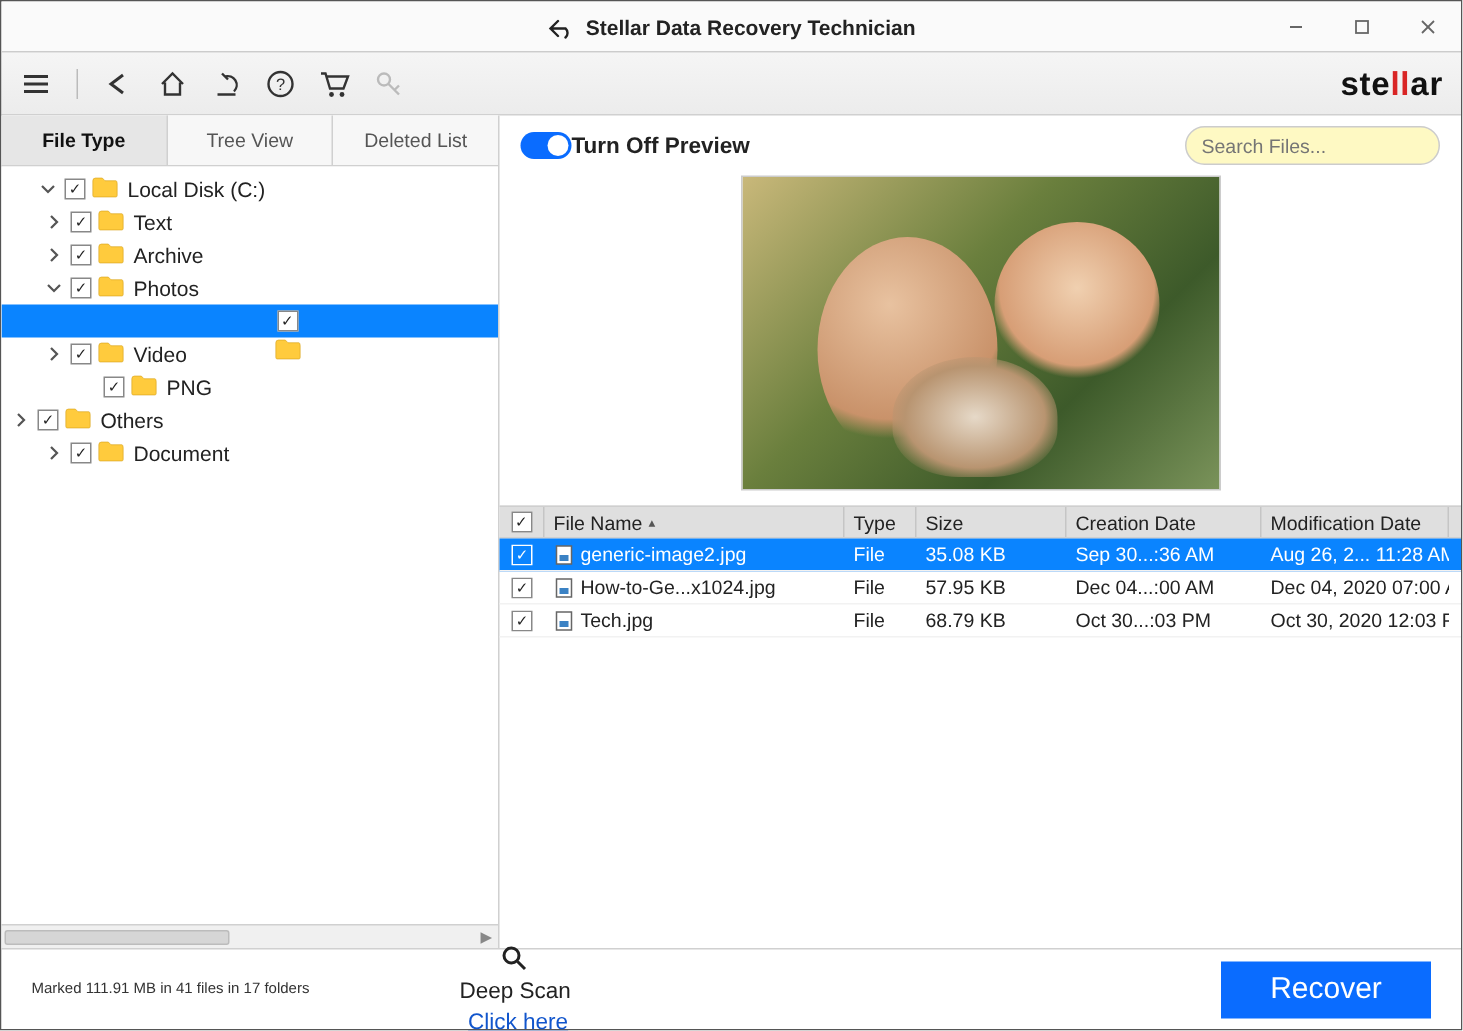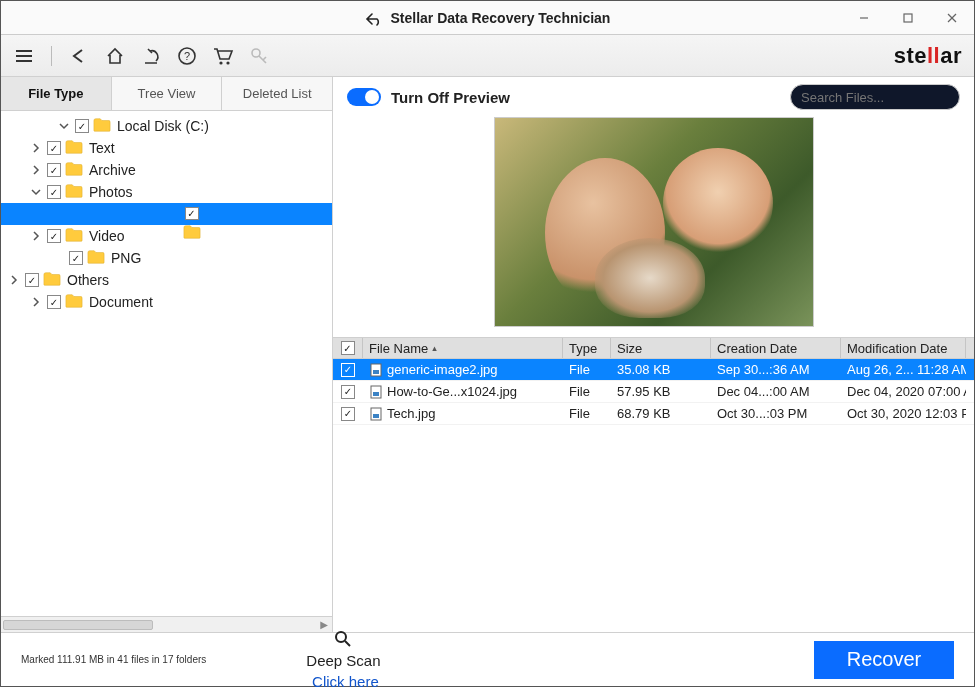--- a/index.html
+++ b/index.html
@@ -39,25 +39,25 @@
   .chk { width: 14px; height: 14px; border: 1px solid #888; background: #fff; display: flex; align-items: center; justify-content: center; font-size: 10px; cursor: pointer; color: #222; }
   .chk.checked::after { content: "✓"; }
   .folder-icon { width: 18px; height: 16px; }
   .tree-label { margin-left: 2px; }
   .side-scroll { height: 16px; border-top: 1px solid #d0d0d0; background: #f0f0f0; display: flex; align-items: center; }
   .side-thumb { width: 150px; height: 10px; background: #d6d6d6; border: 1px solid #bcbcbc; border-radius: 2px; margin-left: 2px; }
   .side-arrow { margin-left: auto; margin-right: 4px; color: #888; font-size: 10px; }
 
   
   .content { flex: 1; display: flex; flex-direction: column; min-width: 0; }
-  .content-top { height: 40px; display: flex; align-items: center; padding: 0 14px; gap: 10px; }
+  .content-top { height: 40px; display: flex; align-items: center; padding: 0 14px; }
   .toggle { width: 34px; height: 18px; border-radius: 9px; background: #0a6cff; position: relative; cursor: pointer; }
   .toggle::after { content: ""; position: absolute; right: 2px; top: 2px; width: 14px; height: 14px; border-radius: 50%; background: #fff; }
   .preview-label { font-size: 15px; font-weight: 600; }
-  .search { margin-left: auto; display: flex; align-items: center; border: 1px solid #ccc; border-radius: 14px; height: 26px; padding: 0 10px; width: 170px; color: #888; background: #0f172a; }
+  .search { margin-left: auto; display: flex; align-items: center; border: 1px solid #ccc; border-radius: 14px; height: 26px; padding: 0 10px; width: 170px; color: #888; background: #fef9c3; }
   .search input { border: none; outline: none; flex: 1; font-size: 13px; color: #888; background: transparent; }
   .preview-img { align-self: center; width: 320px; height: 210px; margin-bottom: 10px; border: 1px solid #ccc; background: linear-gradient(135deg,#c9b87a 0%, #6a7f3d 40%, #3d5a2a 70%, #7a935a 100%); position: relative; overflow: hidden; }
   .preview-img::before { content:""; position:absolute; left:50px; top:40px; width:120px; height:150px; background: radial-gradient(circle at 40% 30%, #e8c2a0 0%, #c9926a 60%, transparent 70%); border-radius: 50%;}
   .preview-img::after { content:""; position:absolute; right:40px; top:30px; width:110px; height:110px; background: radial-gradient(circle at 50% 40%, #f0d0b0 0%, #d79e76 60%, transparent 70%); border-radius: 50%;}
   .dog { position:absolute; left:100px; top:120px; width:110px; height:80px; background: radial-gradient(ellipse at 50% 50%, #e6d9c8 0%, #b89470 60%, transparent 80%); border-radius: 50% 50% 40% 40%; }
 
   
   .grid { display: flex; flex-direction: column; font-size: 13px; }
   .grid-head, .grid-row { display: grid; grid-template-columns: 30px 200px 48px 100px 130px 1fr; align-items: center; height: 22px; padding-right: 8px; }
   .grid-head { background: #dfdfdf; border-top: 1px solid #cfcfcf; border-bottom: 1px solid #cfcfcf; font-weight: 400; color: #222; }
@@ -161,21 +161,21 @@
   </div>
 
   <div class="main">
     <div class="sidebar">
       <div class="side-tabs" id="side-tabs">
           <div class="side-tab active">File Type</div>
           <div class="side-tab">Tree View</div>
           <div class="side-tab">Deleted List</div>
         </div>
       <div class="tree" id="tree">
-          <div class="tree-row" style="padding-left: 24px; margin-left: 32px;">
+          <div class="tree-row" style="padding-left: 24px;">
             <div class="expander">
               <svg width="10" height="10">
                 <path d="M1 3 L5 7 L9 3" fill="none" stroke="currentColor" stroke-width="1.5"></path>
               </svg>
             </div>
             <div class="chk checked"></div>
             <span><svg class="folder-icon" viewBox="0 0 20 16">
                 <path d="M1 3 Q1 1 3 1 H8 L10 3 H18 Q19 3 19 5 V14 Q19 15 18 15 H2 Q1 15 1 14 Z" fill="#ffcb3d" stroke="#d9a620" stroke-width="0.5"></path>
               </svg></span>
             <span class="tree-label">Local Disk (C:)</span>

